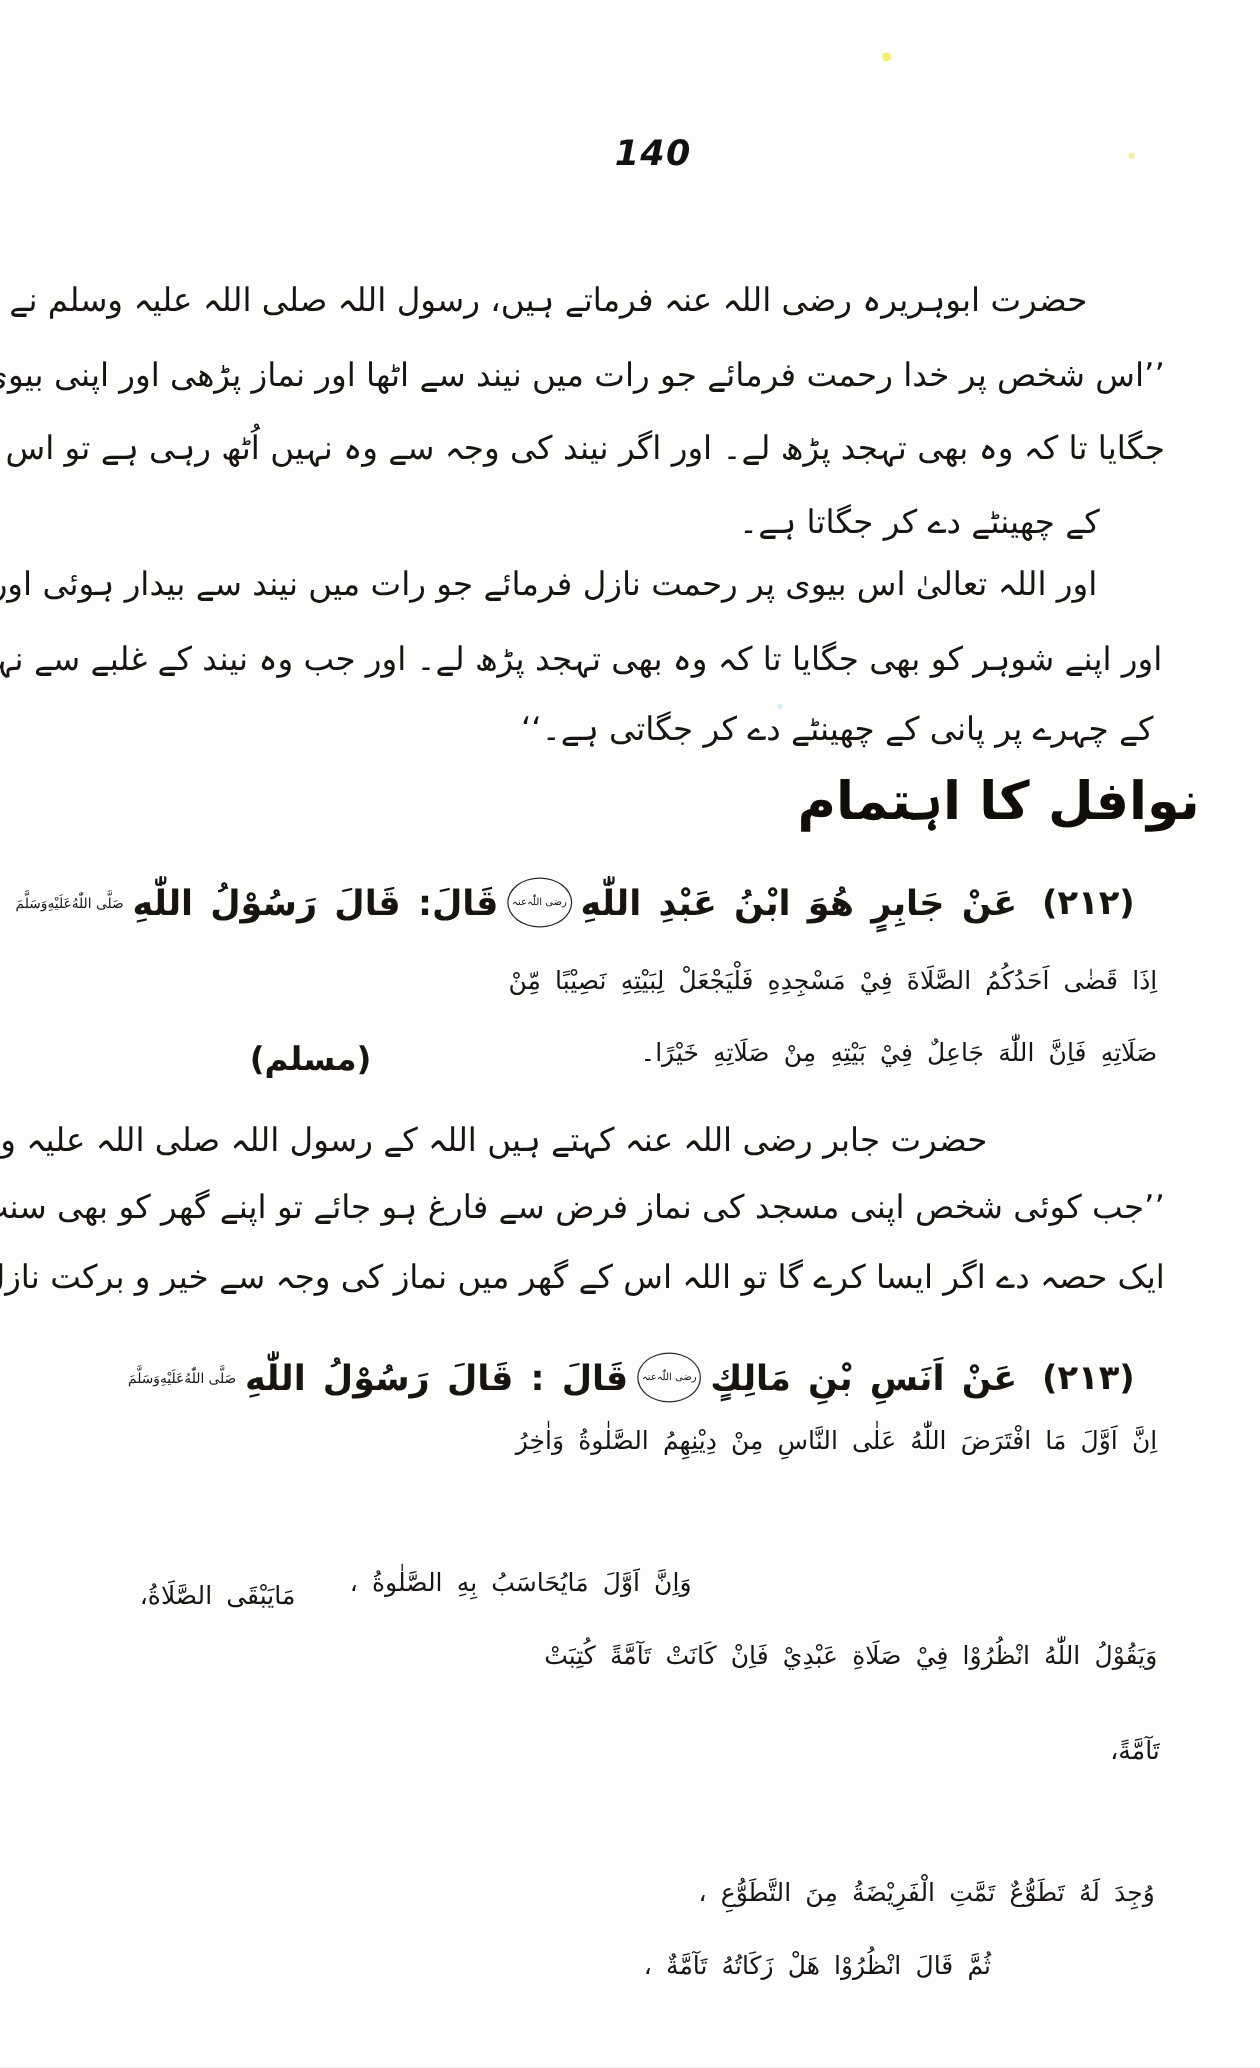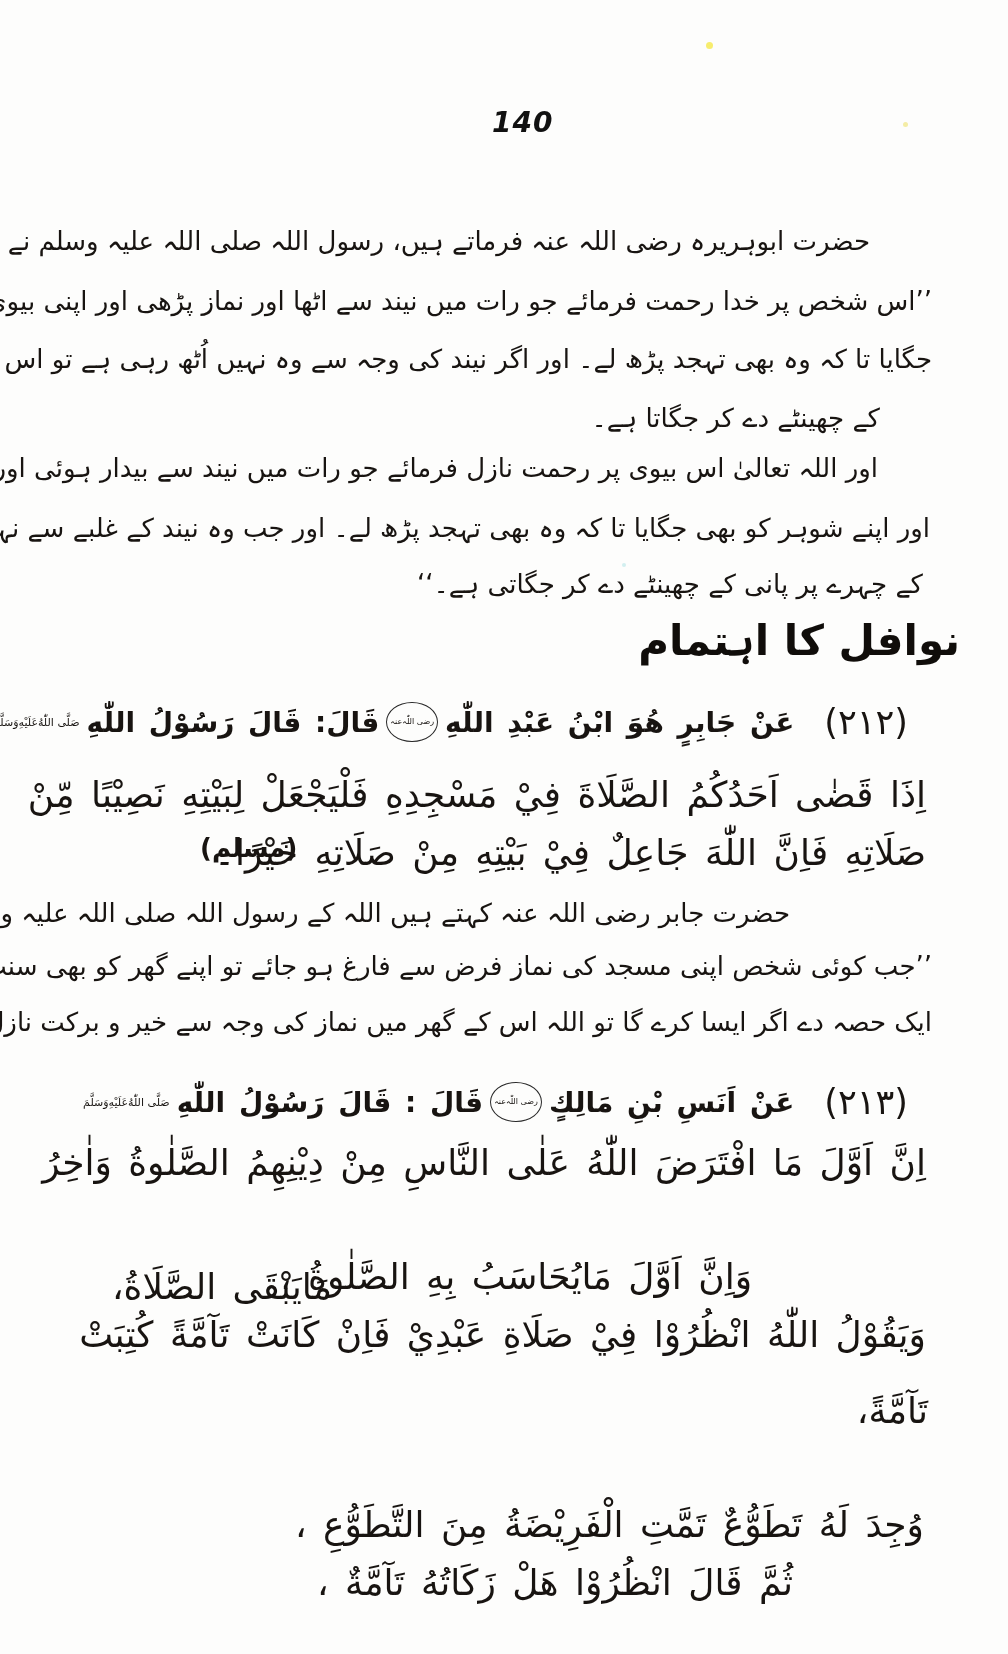--- a/index.html
+++ b/index.html
@@ -12,21 +12,21 @@
     color:#181411;
     overflow:hidden;
   }
   .line{
     position:absolute;
     white-space:nowrap;
     direction:rtl;
     line-height:1.25;
   }
   .u{font-size:26px;}          
-  .a{font-size:36px; word-spacing:5px;}  
+  .a{font-size:20px; word-spacing:5px;}  
   .pagenum{
     position:absolute;
     font-size:28px;
     font-weight:bold;
     font-style:italic;
     letter-spacing:1px;
     color:#111;
   }
   .heading{
     position:absolute;
@@ -37,21 +37,21 @@
     color:#100d0a;
     margin-left:48px;
   }
   .hrow{
     position:absolute;
     direction:rtl;
     display:flex;
     align-items:center;
     white-space:nowrap;
   }
-  .hnum{font-size:35px; font-weight:normal; margin-left:30px;}
+  .hnum{font-size:27px; font-weight:bold; margin-left:20px;}
   .hisnad{font-size:28px; font-weight:bold; word-spacing:4px;}
   .stack{
     display:inline-flex;
     flex-direction:row;
     align-items:center;
     vertical-align:middle;
     margin:0 7px;
     line-height:1;
   }
   .stack.saw span{font-size:11px; line-height:11px;}

